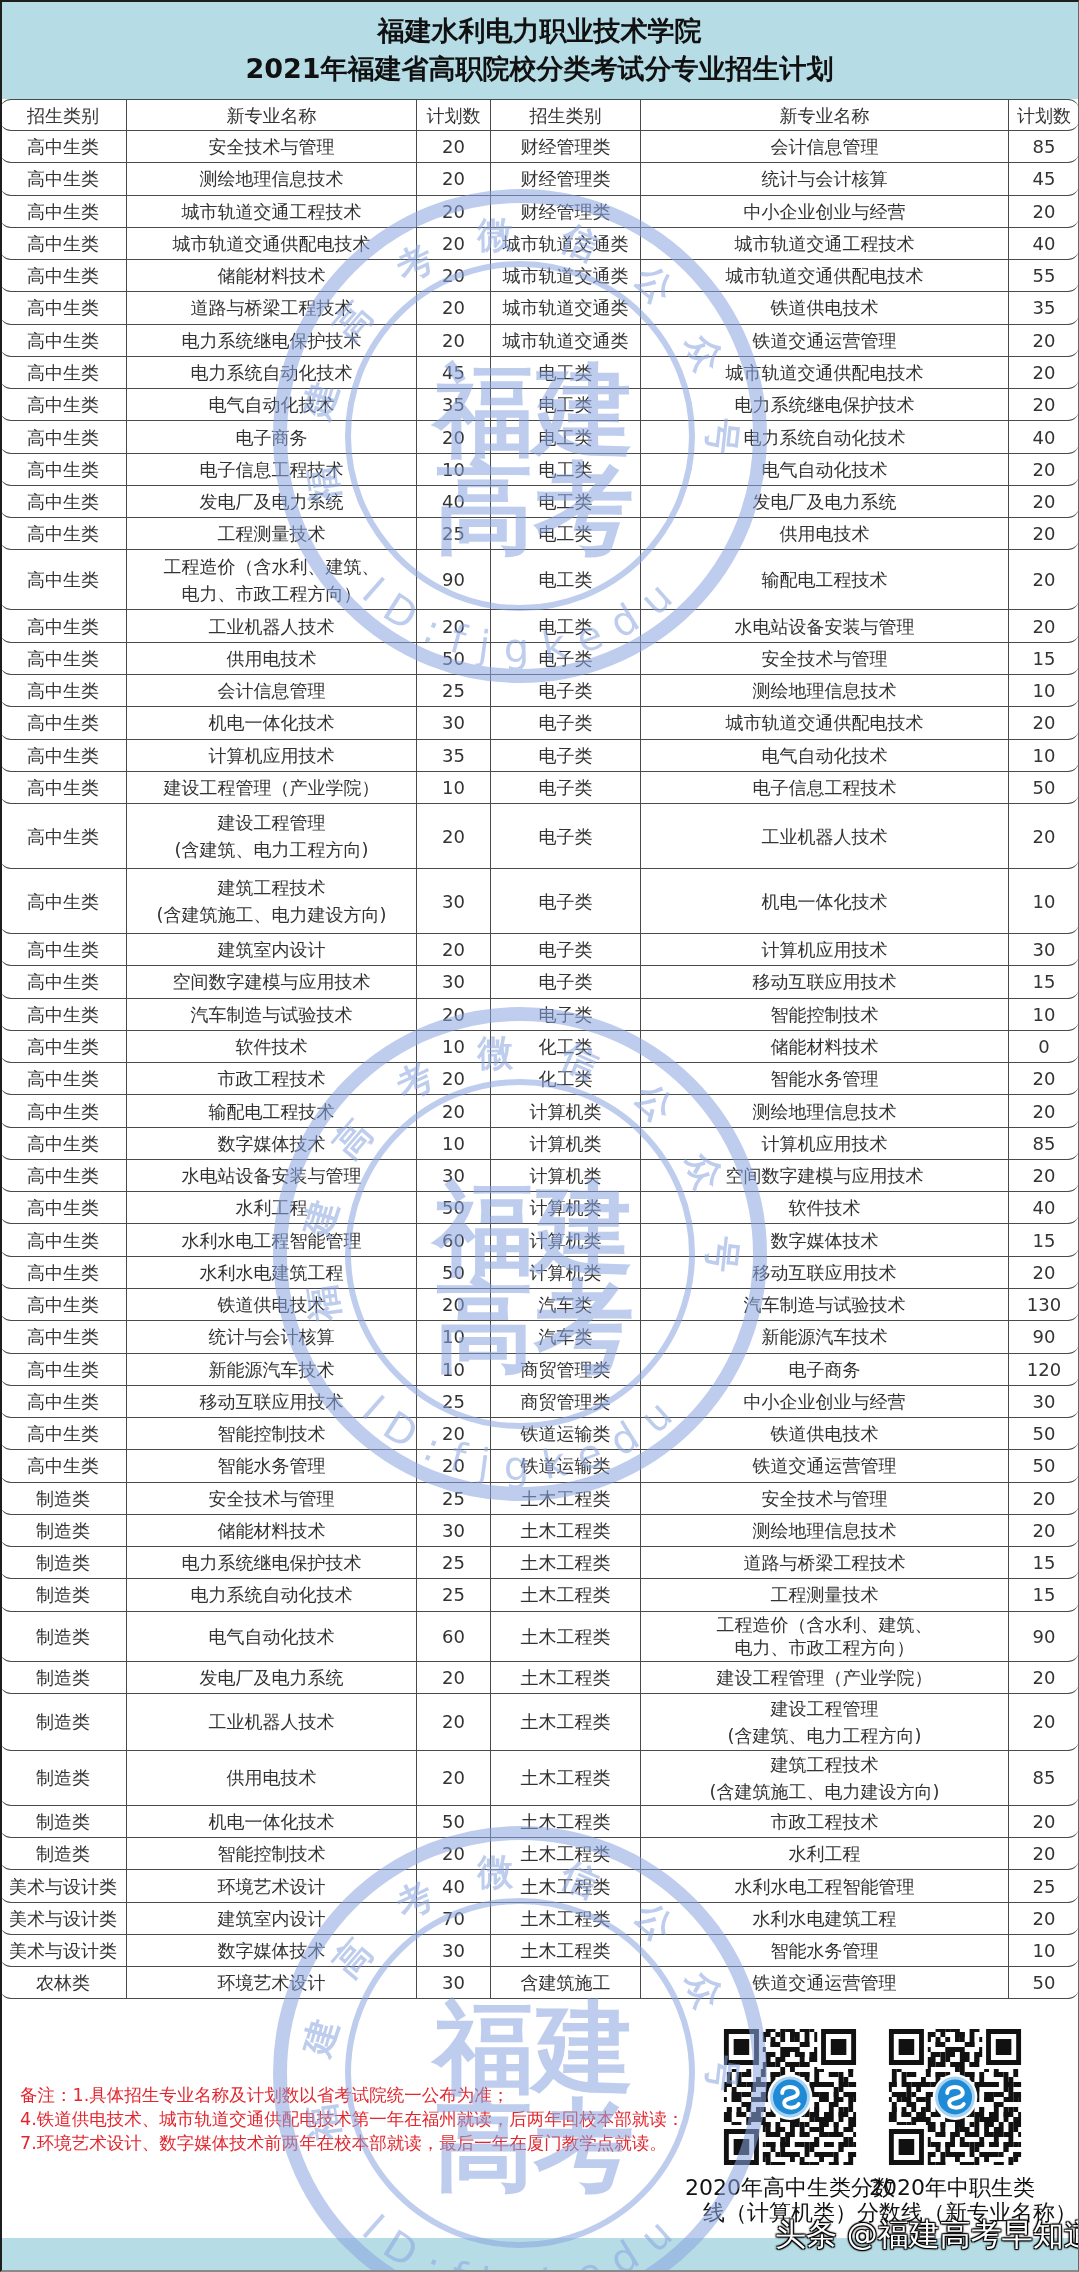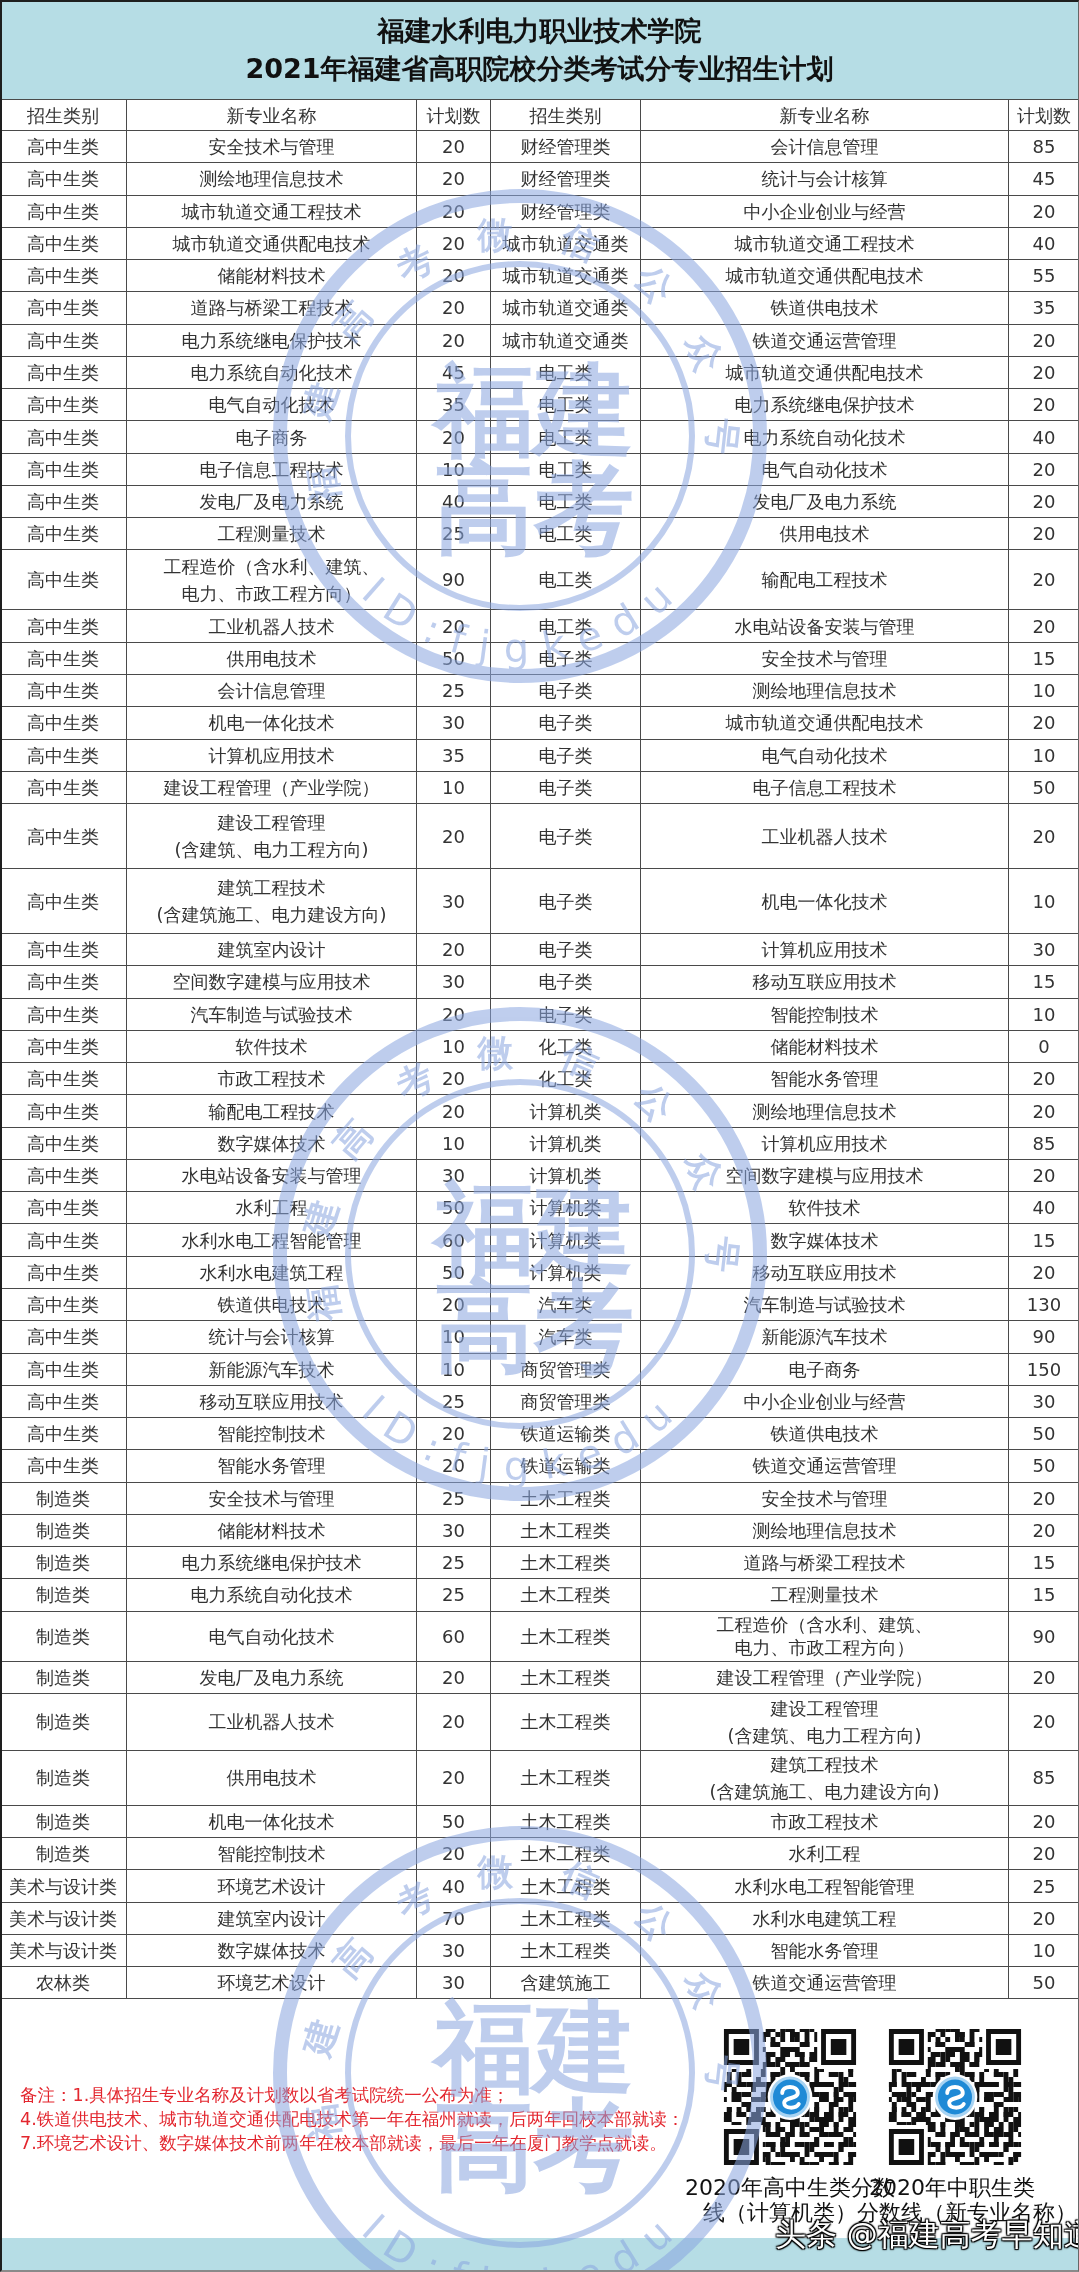--- a/index.html
+++ b/index.html
@@ -13,21 +13,21 @@
   #page{position:relative;width:1079px;height:2272px;overflow:hidden;background:#fff;
         font-family:"DejaVu Sans",sans-serif;color:var(--text);}
   .frame{position:absolute;left:0;top:0;right:0;bottom:0;box-sizing:border-box;
          border-top:2px solid #1e1e1e;border-left:2px solid #1e1e1e;border-right:1px solid #666;
          border-bottom:2px solid #8a8a8a;pointer-events:none;z-index:30;}
   .title-band{position:absolute;left:0;top:0;width:1079px;height:99px;background:var(--title-band);
               text-align:center;font-weight:bold;font-size:27px;line-height:38px;color:#111;
               box-sizing:border-box;padding-top:12px;}
   .title-band div{white-space:nowrap;}
   .table{position:absolute;left:0;top:99px;width:1079px;}
-  .row{display:flex;height:32.28px;box-sizing:border-box;border-bottom:1px solid var(--grid-line);}
+  .row{display:flex;height:32.28px;box-sizing:border-box;border-bottom:1px solid var(--grid-line);border-radius:11px;}
   .row.head{height:32px;border-top:1px solid var(--grid-line);}
   .cell{box-sizing:border-box;border-right:1px solid var(--grid-line);display:flex;align-items:center;
         justify-content:center;text-align:center;font-size:18px;line-height:27px;white-space:pre-line;
         overflow:hidden;color:var(--text);}
   .cell:last-child{border-right:none;}
   .c1{width:127px}.c2{width:290px}.c3{width:74px}.c4{width:150px}.c5{width:368px}.c6{width:70px}
   .rows .row:nth-child(14){height:60px}
   .rows .row:nth-child(21),.rows .row:nth-child(22){height:65px}
   .rows .row:nth-child(44){height:50px}
   .rows .row:nth-child(44) .cell{line-height:23px}
@@ -396,21 +396,21 @@
           <div class="cell c5">新能源汽车技术</div>
           <div class="cell c6">90</div>
         </div>
 
         <div class="row">
           <div class="cell c1">高中生类</div>
           <div class="cell c2">新能源汽车技术</div>
           <div class="cell c3">10</div>
           <div class="cell c4">商贸管理类</div>
           <div class="cell c5">电子商务</div>
-          <div class="cell c6">150</div>
+          <div class="cell c6">120</div>
         </div>
 
         <div class="row">
           <div class="cell c1">高中生类</div>
           <div class="cell c2">移动互联应用技术</div>
           <div class="cell c3">25</div>
           <div class="cell c4">商贸管理类</div>
           <div class="cell c5">中小企业创业与经营</div>
           <div class="cell c6">30</div>
         </div>

